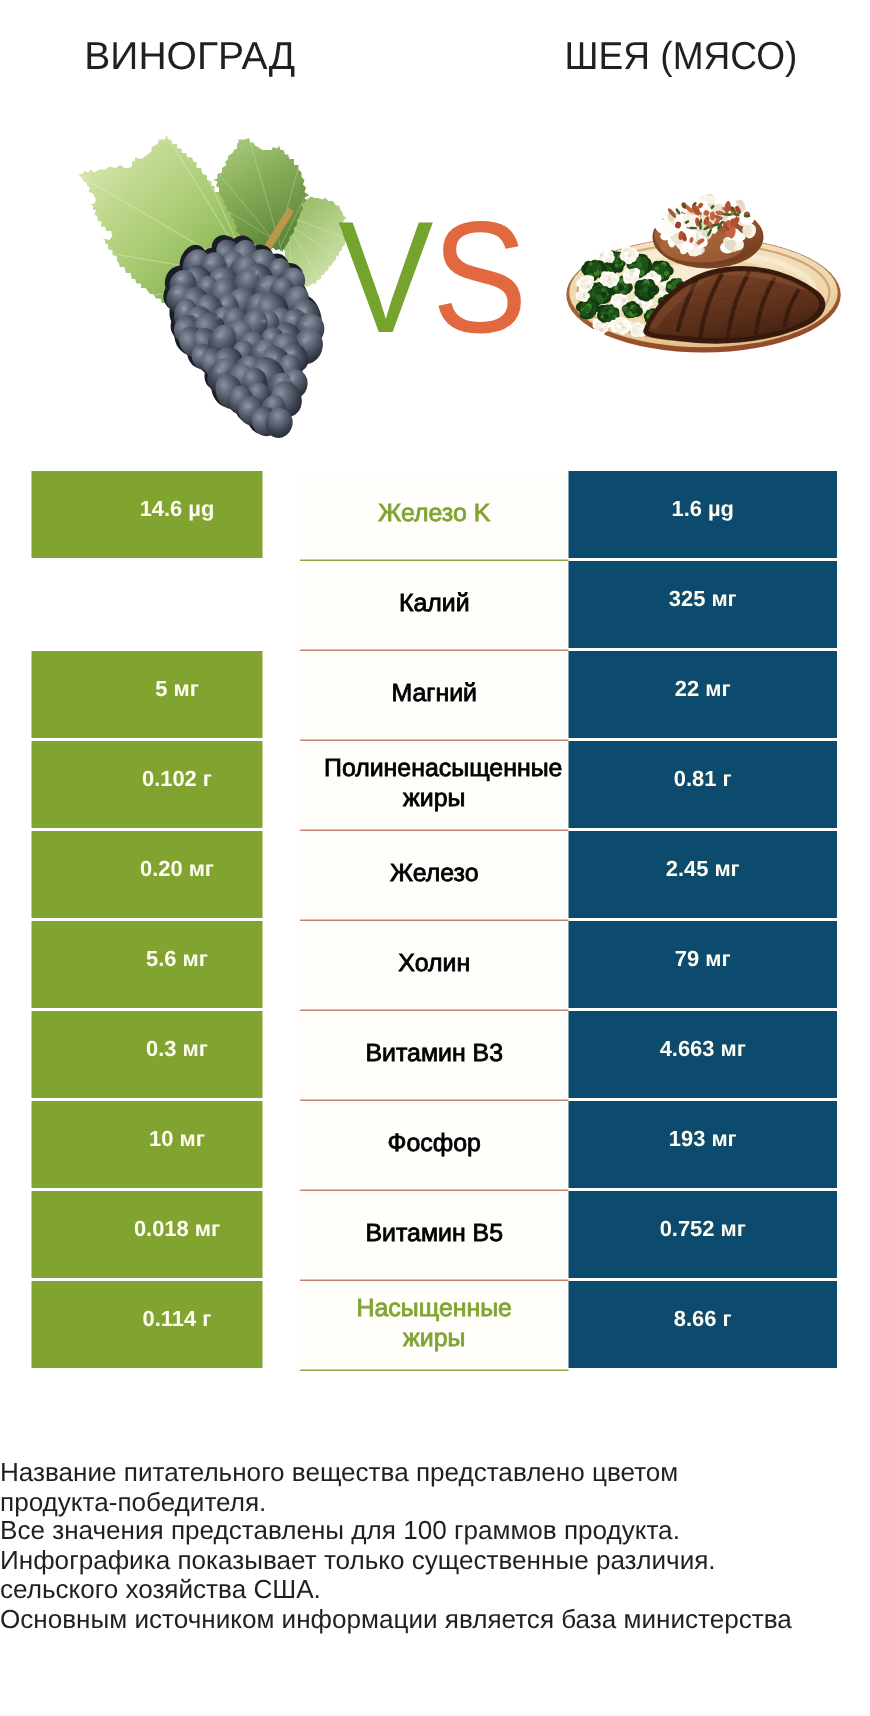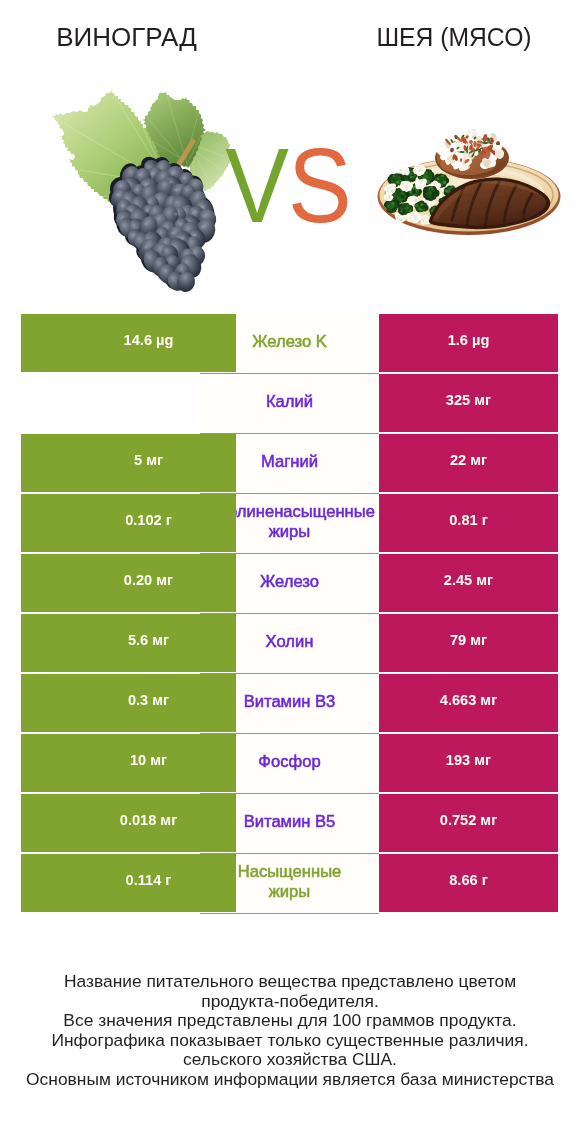--- a/index.html
+++ b/index.html
@@ -25,33 +25,33 @@
   #vs .s{color:#e2693f;}
 
   #table{position:absolute;left:21px;top:314px;width:537px;}
   .row{position:relative;height:58px;margin-bottom:2px;}
   .cell{position:absolute;top:0;height:58px;display:flex;
         align-items:center;justify-content:center;box-sizing:border-box;}
   .cell-mid{left:179px;width:179px;background:#fffefb;z-index:1;height:60px;
         border-bottom:1.4px solid;}
   .cell-mid.win-left{border-bottom-color:#8ba747;}
   .cell-mid.win-right{border-bottom-color:#c08471;}
-  .cell-left{left:0;width:215px;z-index:2;padding-left:40px;}
+  .cell-left{left:0;width:154px;z-index:2;padding-left:40px;}
   .cell-right{left:358px;width:179px;z-index:2;}
   .green{background:#81a431;}
-  .orange{background:#be185d;}
+  .orange{background:#0c4a6e;}
   .cell-left span,.cell-right span{color:#fffdf2;font-size:14.6px;font-weight:700;
         white-space:nowrap;line-height:14px;position:relative;top:-3px;}
   .cell-mid span{font-size:16.6px;font-weight:400;line-height:20px;
         text-align:center;-webkit-text-stroke:0.55px;}
   .cell-mid.win-left span{color:#81a431;}
-  .cell-mid.win-right span{color:#6d28d9;}
+  .cell-mid.win-right span{color:#000000;}
   .cell-mid .inner{width:147px;text-align:center;position:relative;top:-2px;}
 
-  #footer{position:absolute;left:0;top:972px;width:580px;text-align:center;
+  #footer{position:absolute;left:0;top:972px;width:580px;text-align:left;
           font-size:17.4px;line-height:19.6px;color:#231f20;}
   #footer div{white-space:nowrap;}
 </style>
 </head>
 <body>
 
 <div class="page">
 
   <div class="title" id="title-left">ВИНОГРАД</div>
   <div class="title" id="title-right">ШЕЯ (МЯСО)</div>

